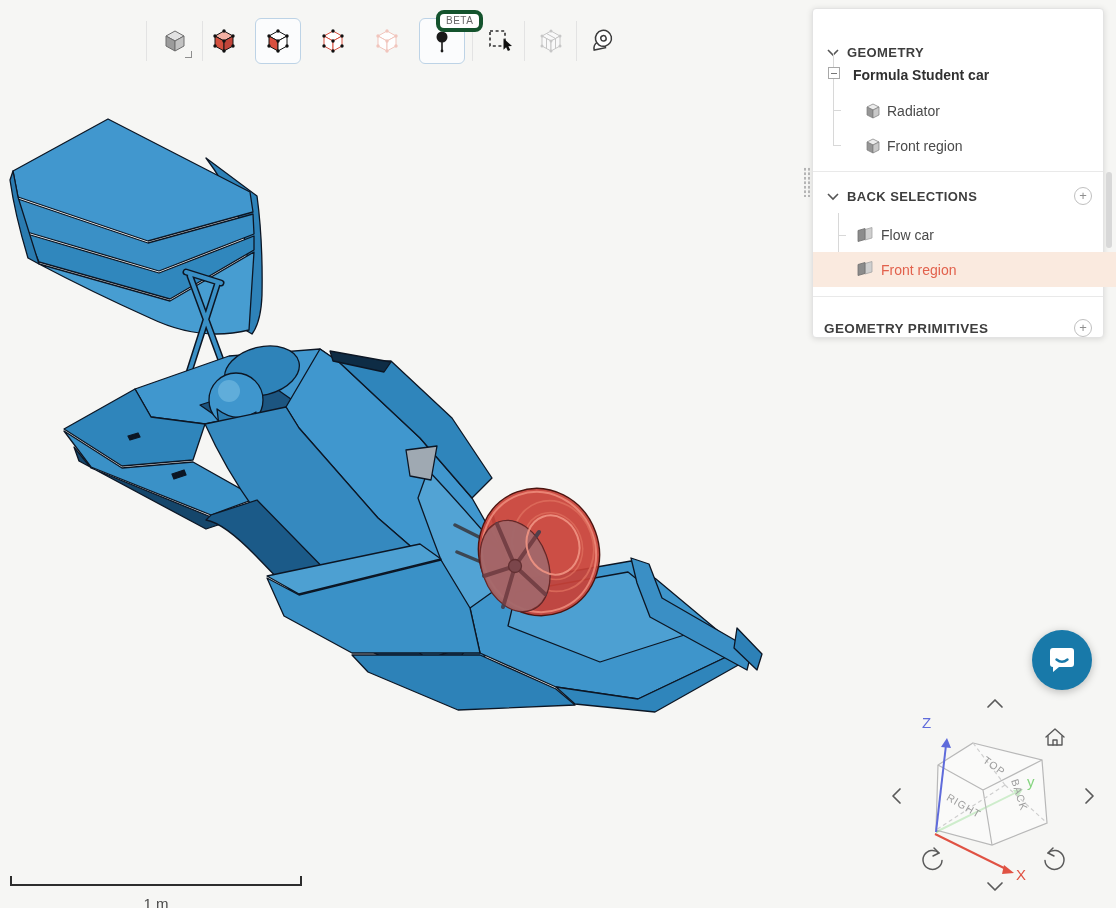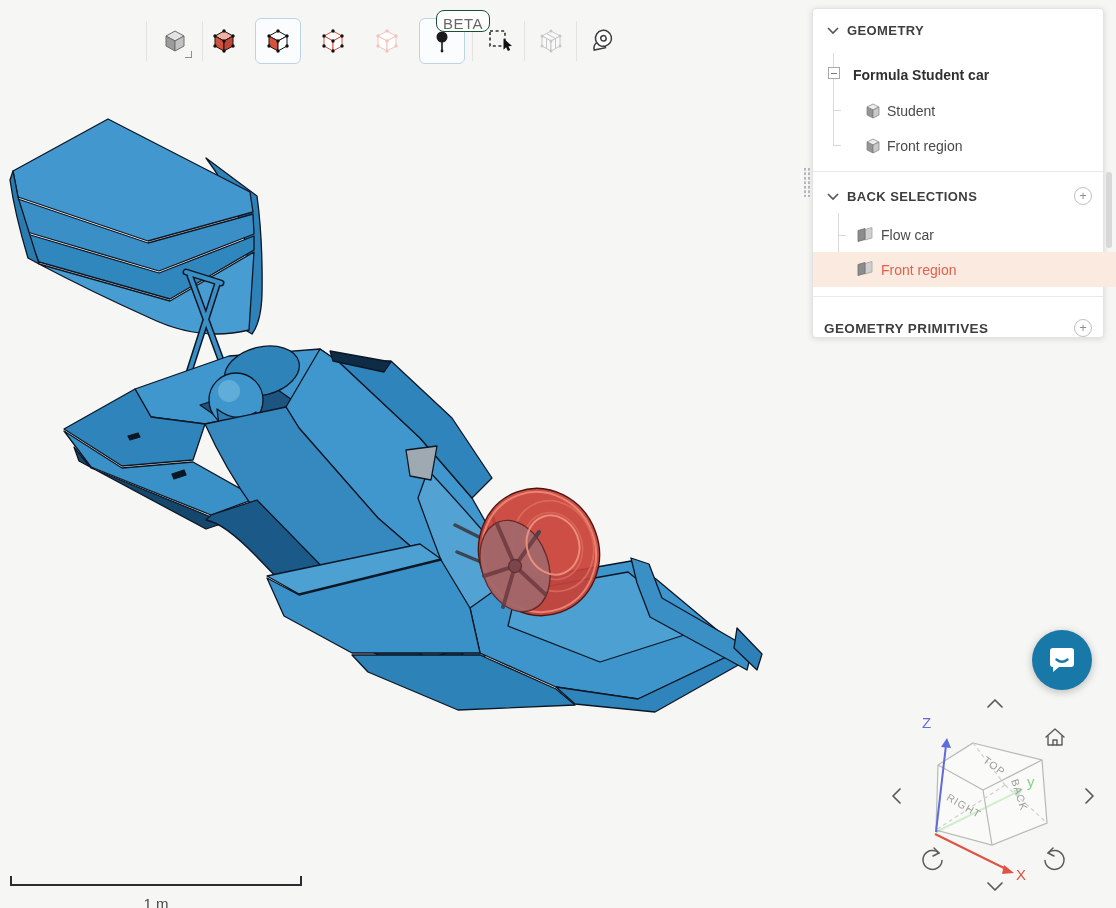--- a/index.html
+++ b/index.html
@@ -12,22 +12,22 @@
 
   
   .tb-divider{position:absolute;top:21px;width:1px;height:40px;background:#e3e3e3;}
   .tb-btn{position:absolute;top:18px;width:46px;height:46px;border-radius:6px;
           display:flex;align-items:center;justify-content:center;box-sizing:border-box;
           background:transparent;border:1px solid transparent;cursor:pointer;}
   .tb-btn.selected{border:1px solid #bdd3e6;background:#fbfcfd;}
   .tb-btn.disabled{opacity:.95;cursor:default;}
   .corner-mark{position:absolute;right:5px;bottom:5px;width:6px;height:6px;
                border-right:1.5px solid #8e8e8e;border-bottom:1.5px solid #8e8e8e;}
-  .beta-pill{position:absolute;left:436px;top:10px;padding:7px 6px 2px;background:#fff;
-             border:1px solid #14532d;border-radius:8px;font-size:15px;color:#666;
+  .beta-pill{position:absolute;left:436px;top:10px;padding:1px 6px 2px;background:#fff;
+             border:4px solid #14532d;border-radius:8px;font-size:10px;color:#666;
              letter-spacing:.5px;line-height:11px;z-index:5;}
 
   
   #panel{position:absolute;left:812px;top:8px;width:292px;height:330px;background:#fff;
          border:1px solid #e3e3e3;border-radius:4px;box-shadow:0 1px 6px rgba(0,0,0,.13);
          box-sizing:border-box;}
   .sec-header{position:absolute;left:0;width:100%;height:34px;display:flex;align-items:center;}
   .sec-title{font-size:13px;font-weight:700;color:#3e3e3e;letter-spacing:.4px;}
   .chev{margin:0 8px 0 14px;display:flex;align-items:center;}
   .plus-btn{position:absolute;right:11px;width:18px;height:18px;border:1px solid #c0c0c0;
@@ -255,21 +255,21 @@
         <path d="M9,15 C5.5,16.5 4.5,19 4.5,22 L16,22 L16,19.5 C12,19.5 10,17.8 9,15 Z"></path>
         <circle cx="16" cy="12.5" r="8"></circle>
         <circle cx="16" cy="12.5" r="2.7"></circle>
       </g>
     </svg>
   </div>
 </div>
 
 <div id="panel">
 
-  <div class="sec-header" style="top:4px">
+  <div class="sec-header" style="top:26px">
     <span class="chev">
       <svg width="12" height="9">
             <polyline points="1,2 6,7 11,2" fill="none" stroke="#555" stroke-width="1.6"></polyline>
           </svg>
     </span>
     <span class="sec-title">GEOMETRY</span>
   </div>
 
   <div class="tline" style="left:20px;top:44px;width:1px;height:14px"></div>
   <span class="minusbox" style="left:15px;top:58px"></span>
@@ -280,21 +280,21 @@
   <div class="tline" style="left:20px;top:70px;width:1px;height:66px"></div>
   <div class="tline" style="left:20px;top:101px;width:8px;height:1px"></div>
   <div class="tline" style="left:20px;top:136px;width:8px;height:1px"></div>
 
   <div class="tree-row" style="top:86px;padding-left:74px">
     <svg width="16" height="16" style="position:absolute;left:52px">
       <polygon points="8,1 14,4 8,7 2,4" fill="#ededed" stroke="#7d7d7d" stroke-width=".7"></polygon>
       <polygon points="2,4 8,7 8,15 2,12" fill="#969696" stroke="#7d7d7d" stroke-width=".7"></polygon>
       <polygon points="8,7 14,4 14,12 8,15" fill="#c9c9c9" stroke="#7d7d7d" stroke-width=".7"></polygon>
     </svg>
-    <span>Student</span>
+    <span>Radiator</span>
   </div>
 
   <div class="tree-row" style="top:121px;padding-left:74px">
     <svg width="16" height="16" style="position:absolute;left:52px">
       <polygon points="8,1 14,4 8,7 2,4" fill="#ededed" stroke="#7d7d7d" stroke-width=".7"></polygon>
       <polygon points="2,4 8,7 8,15 2,12" fill="#969696" stroke="#7d7d7d" stroke-width=".7"></polygon>
       <polygon points="8,7 14,4 14,12 8,15" fill="#c9c9c9" stroke="#7d7d7d" stroke-width=".7"></polygon>
     </svg>
     <span>Front region</span>
   </div>

